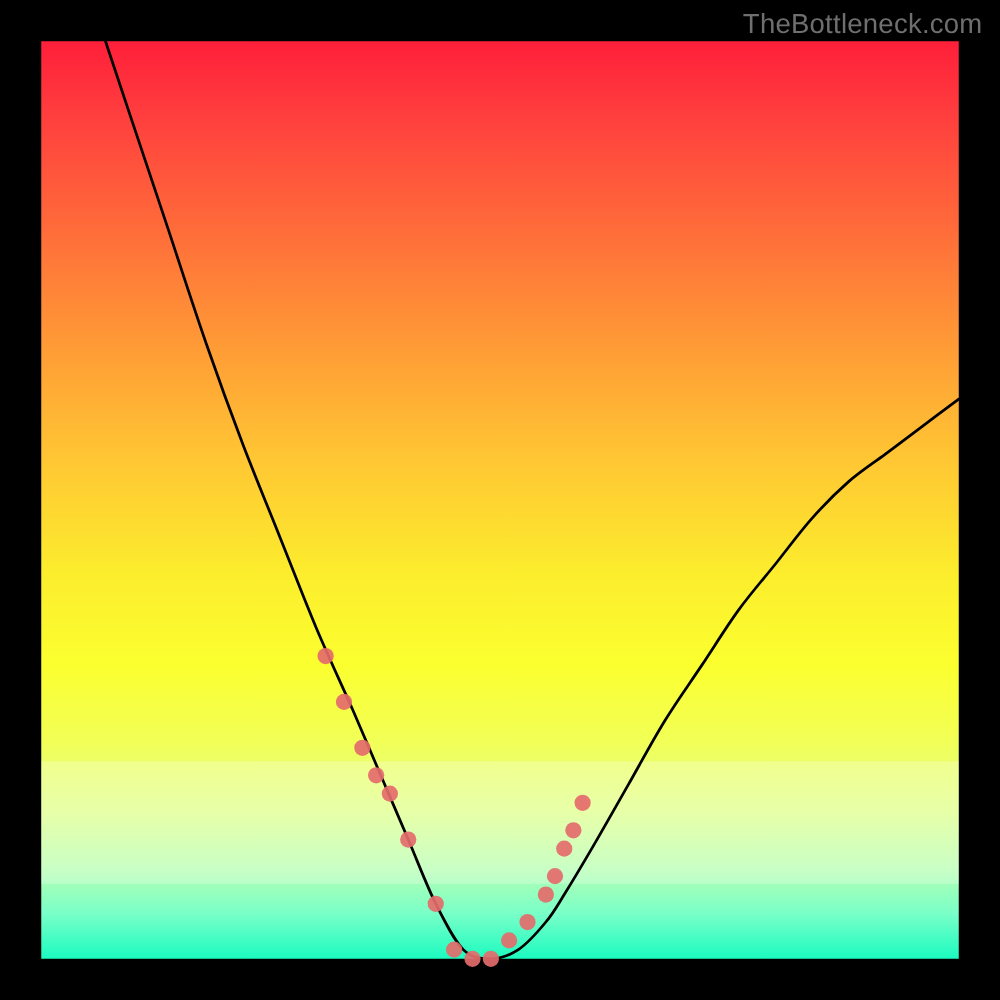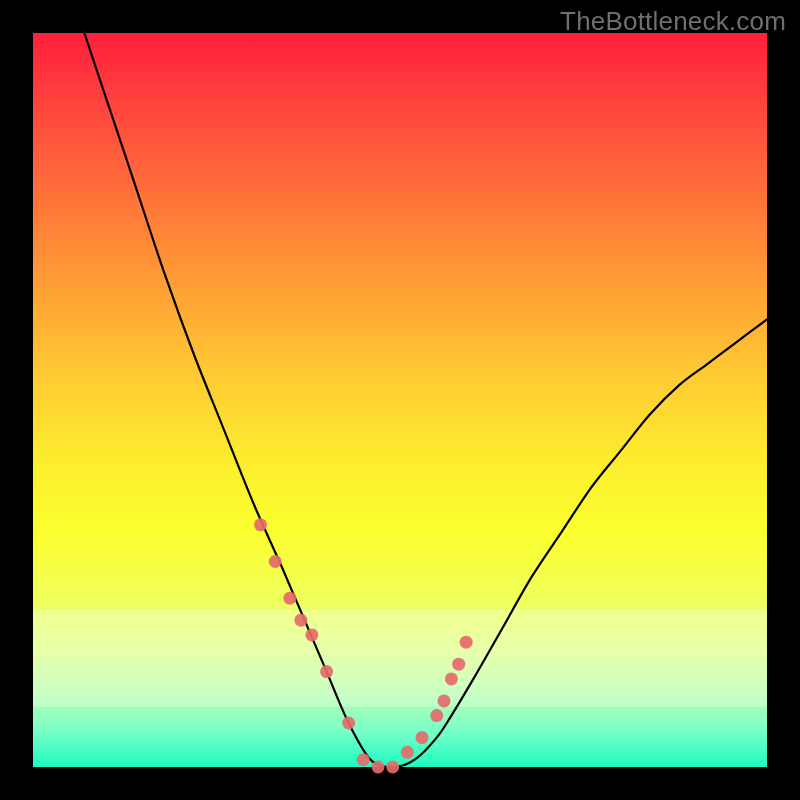--- a/index.html
+++ b/index.html
@@ -35,21 +35,21 @@
     position: absolute;
     left: 0;
     right: 0;
     background: rgba(255,255,255,0.26);
   }
   .watermark {
     position: absolute;
     top: 6px;
     right: 14px;
     font-family: Arial, Helvetica, sans-serif;
-    font-size: 26px;
+    font-size: 22px;
     font-weight: 500;
     color: #6f6f6f;
     letter-spacing: 0.2px;
   }
   svg.curve {
     position: absolute;
     left: 0; top: 0;
     width: 734px; height: 734px;
     overflow: visible;
   }

